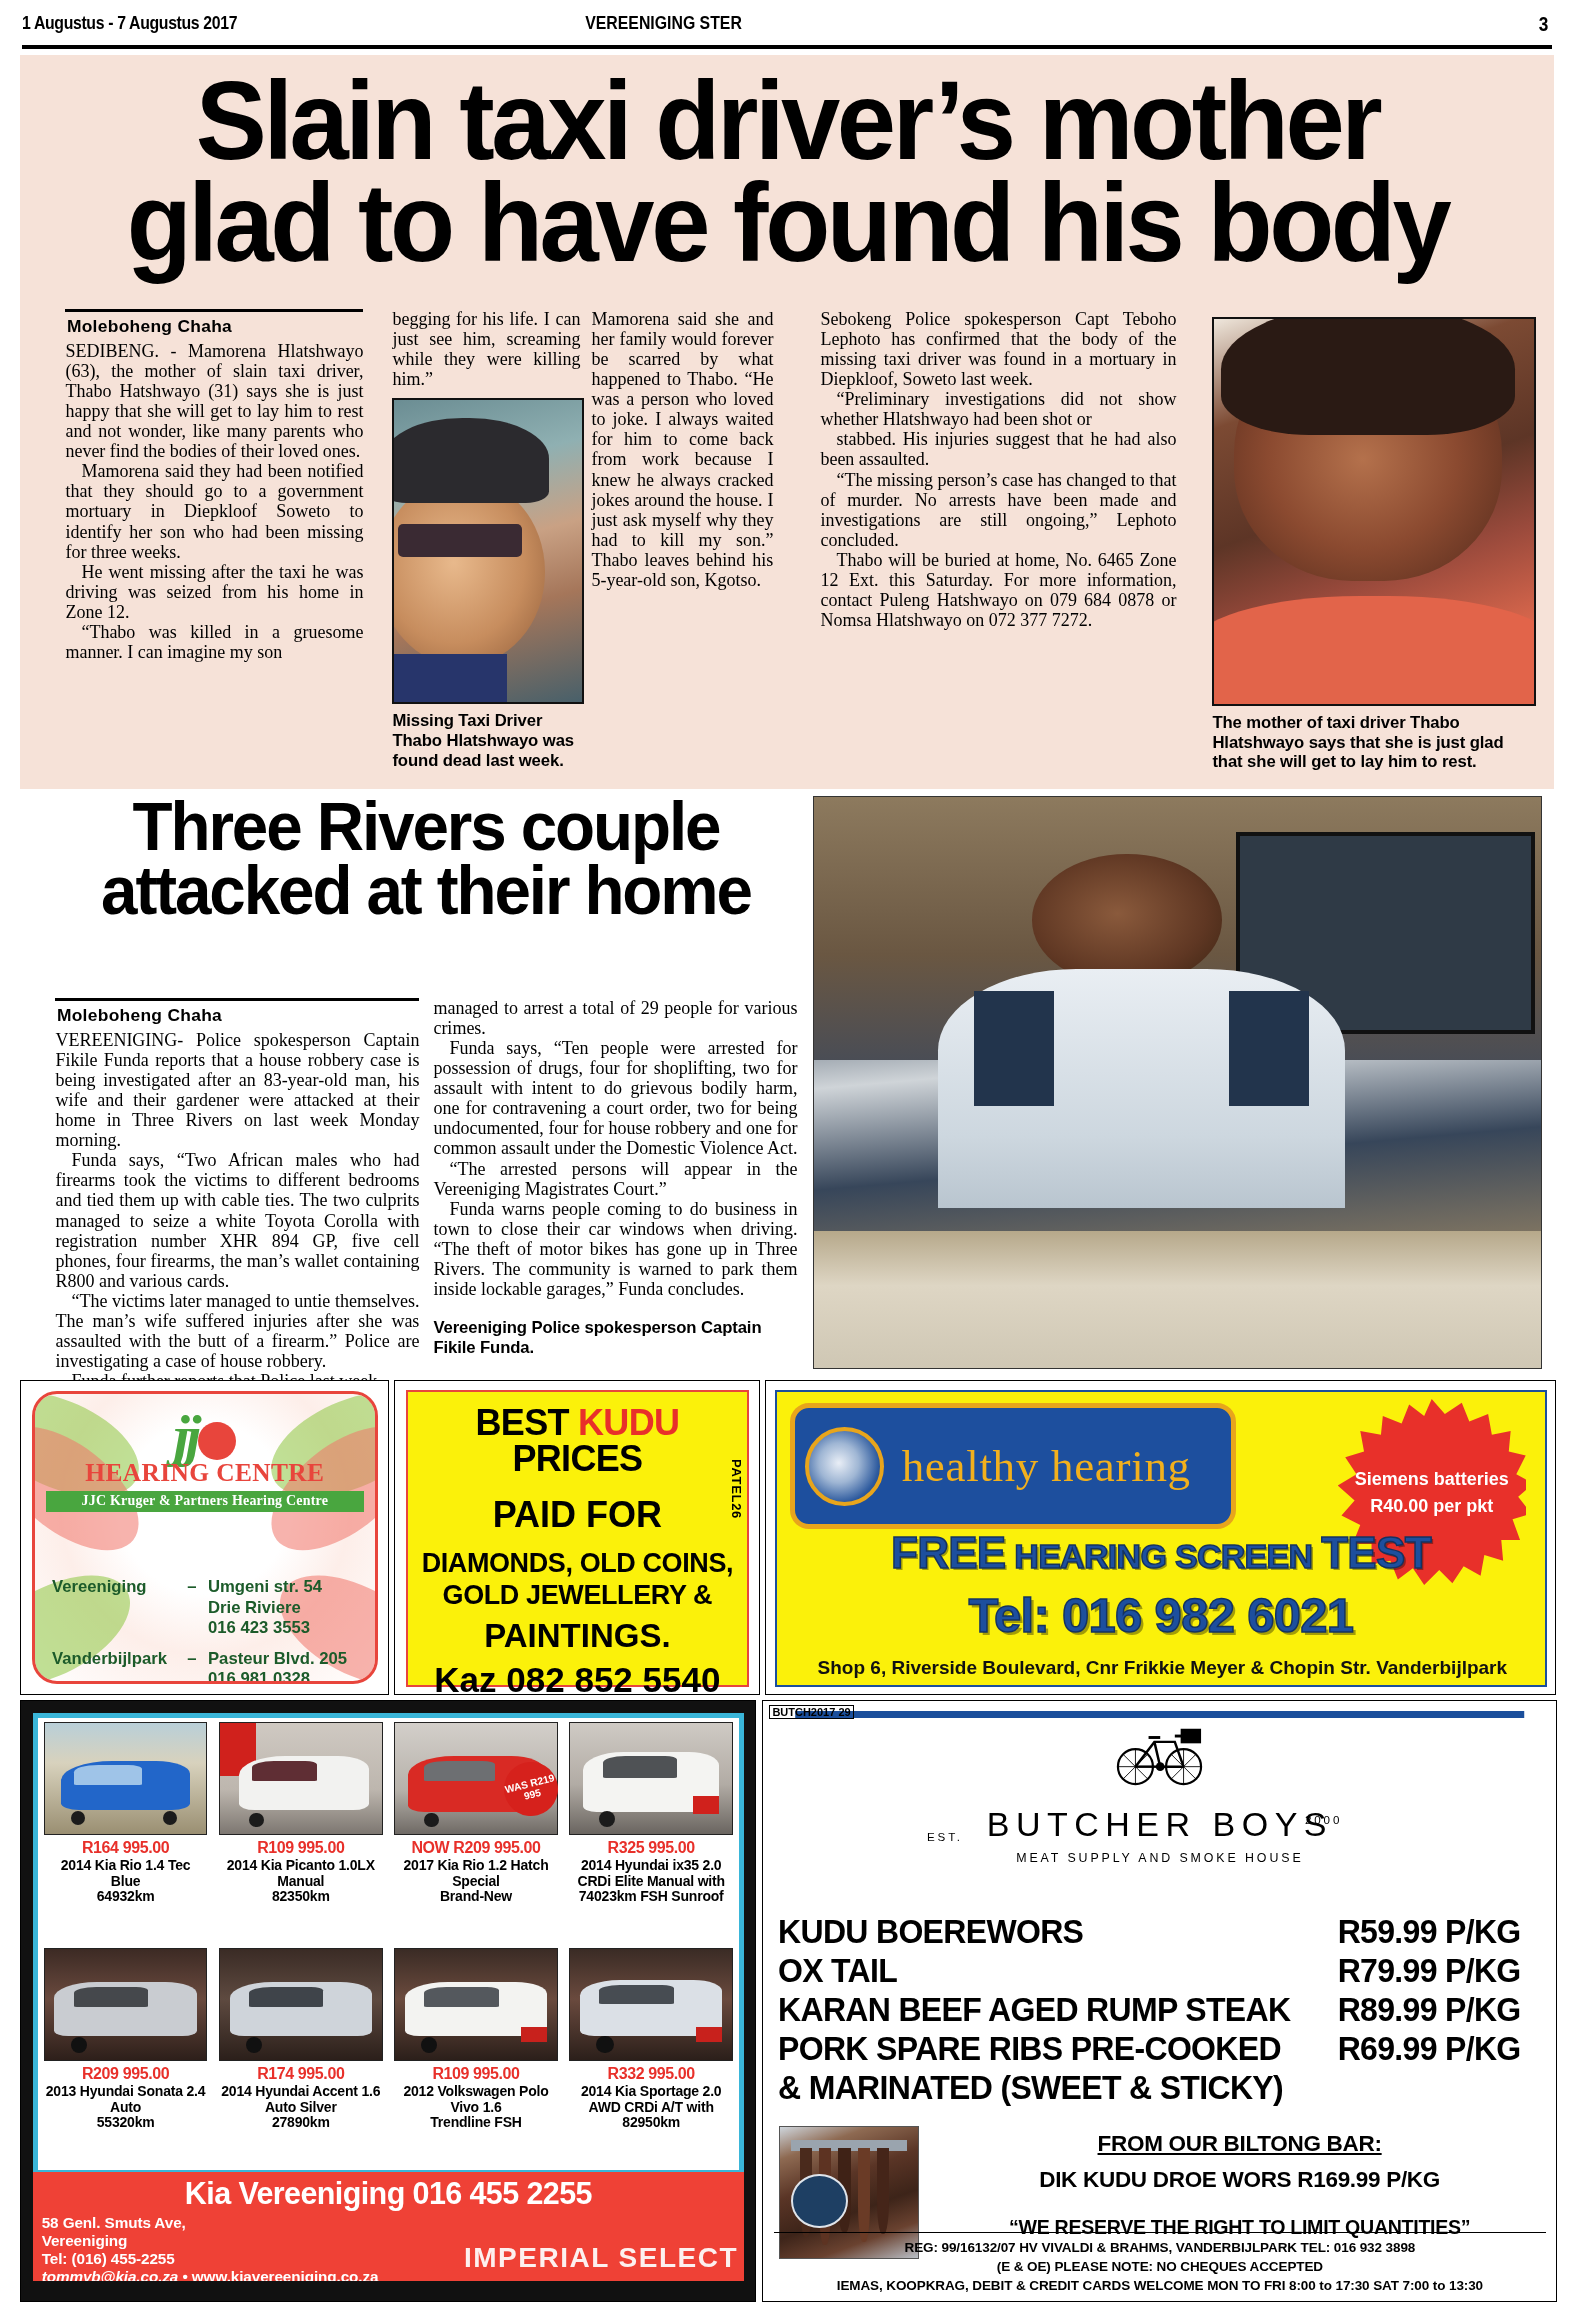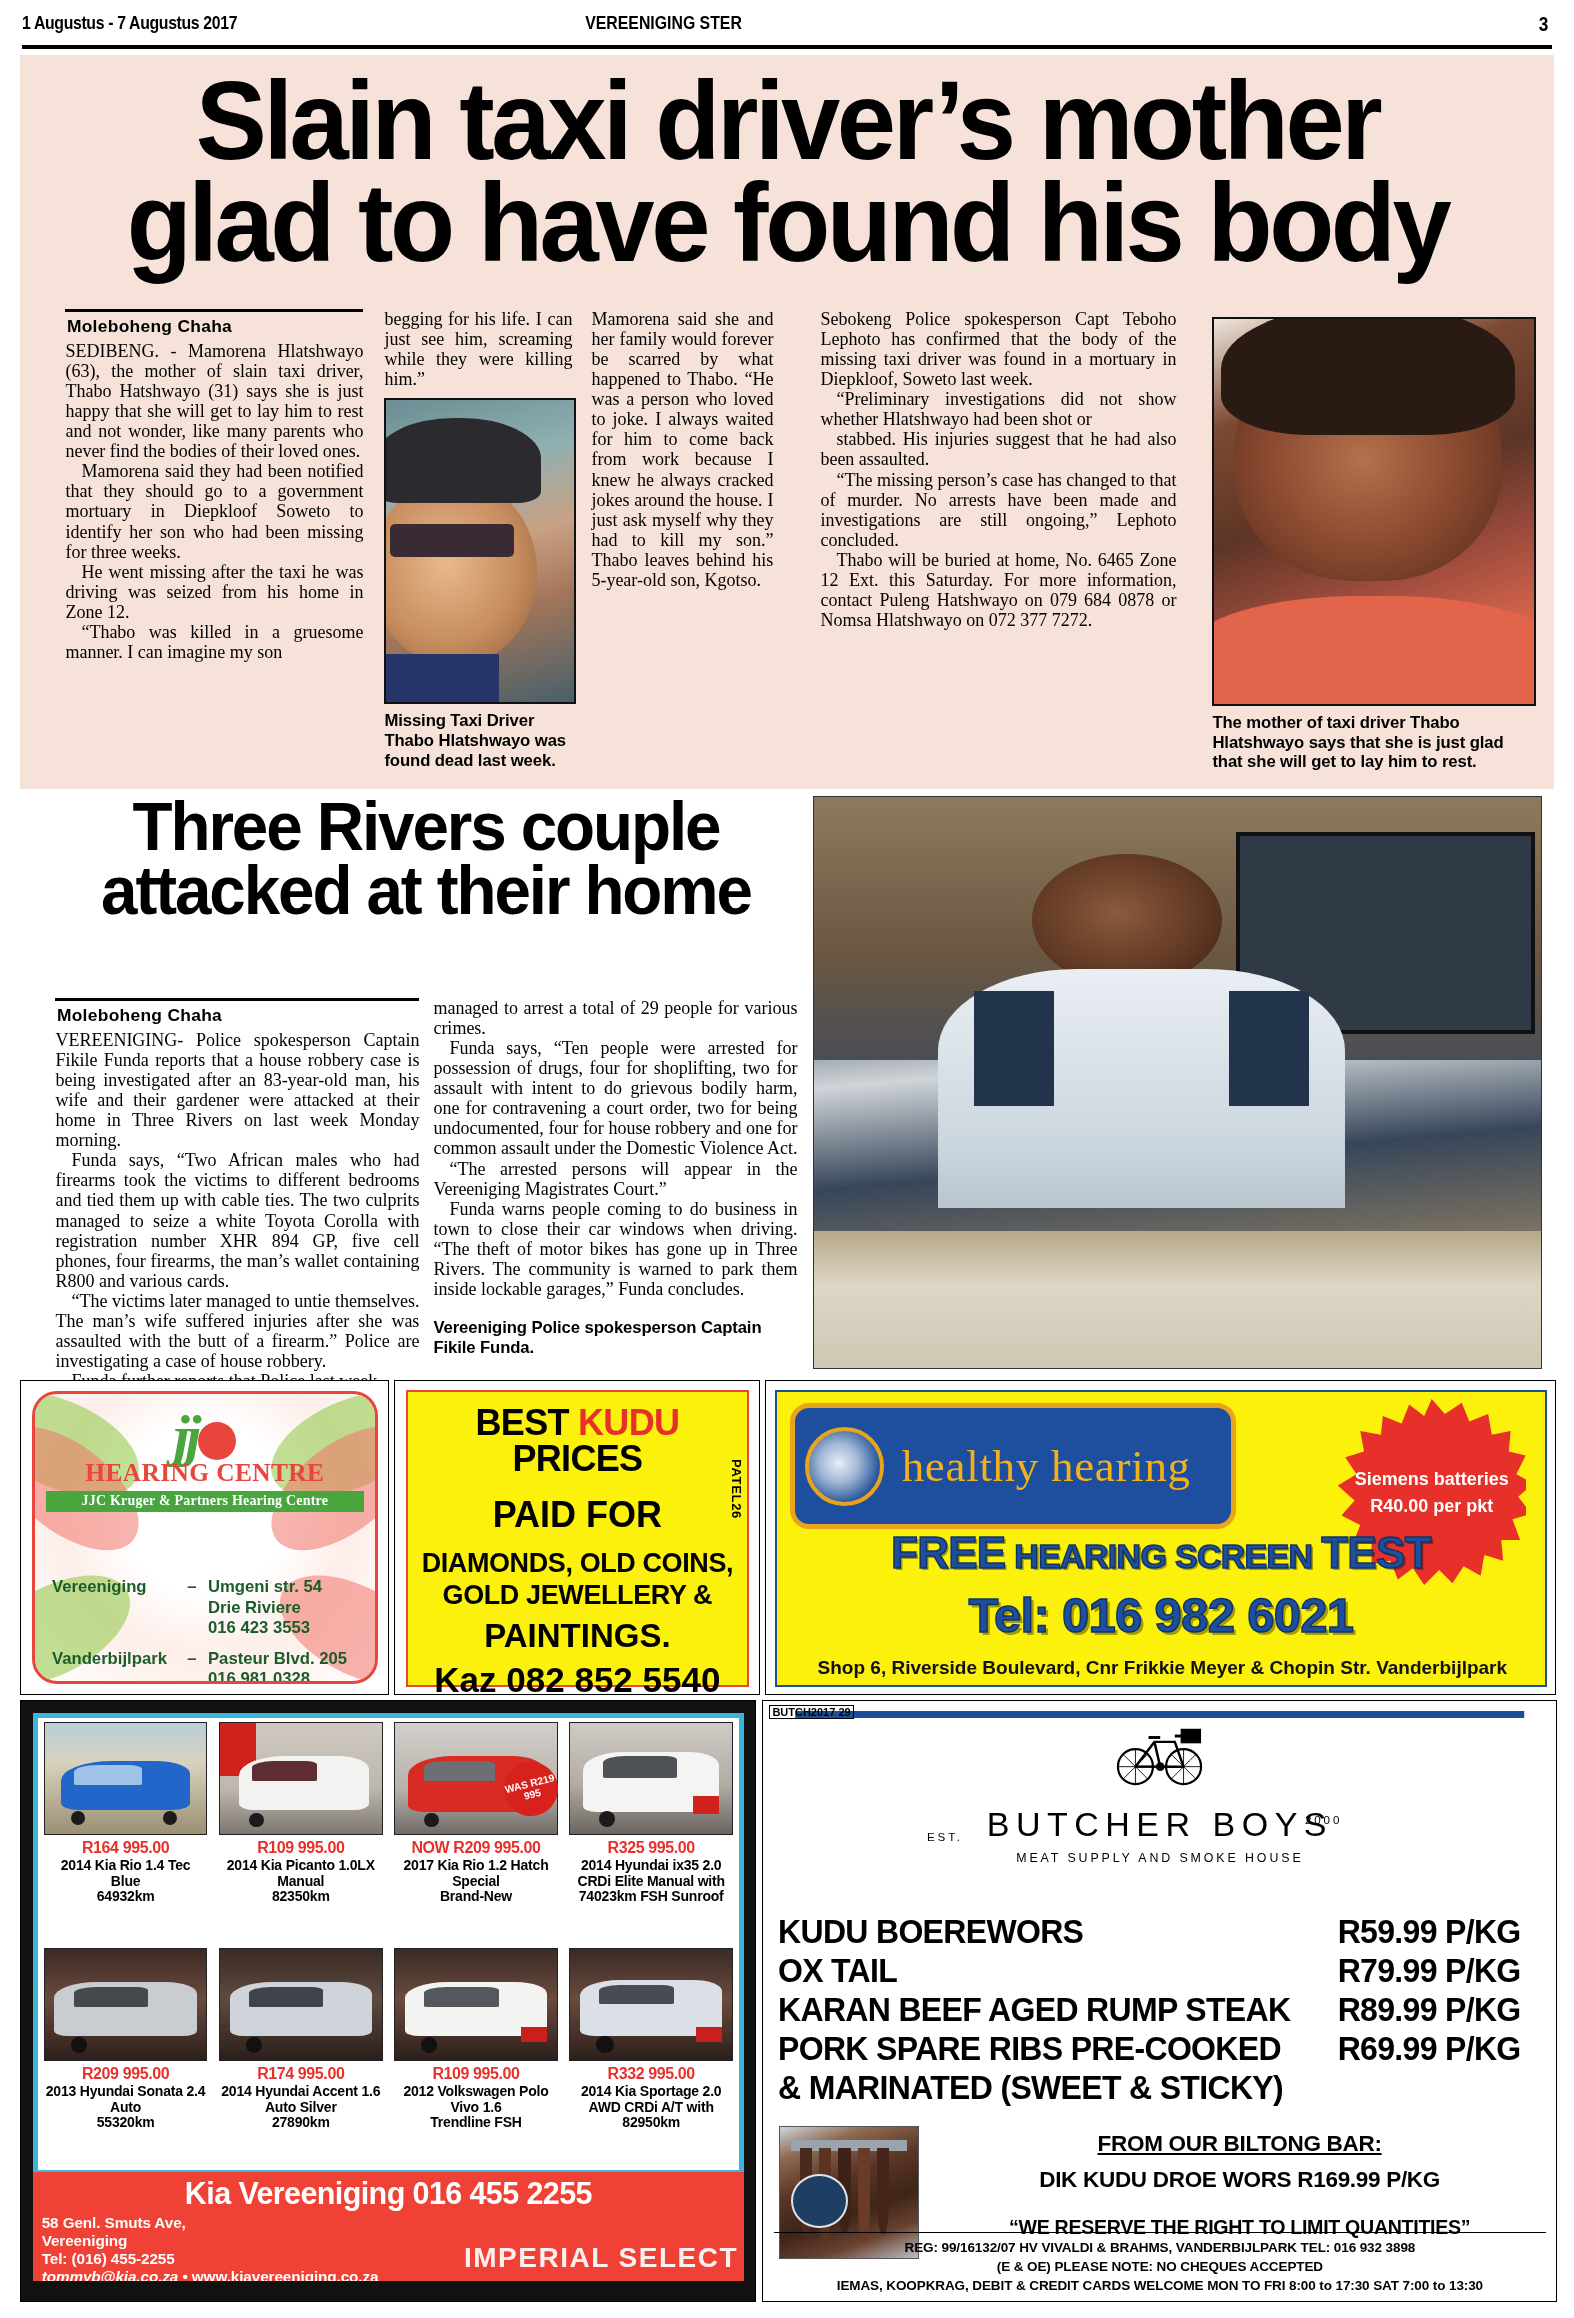--- a/index.html
+++ b/index.html
@@ -23,21 +23,21 @@
 
   .byline-rule{border-top:2.2px solid #000;border-bottom:0.7px solid #000;height:0;margin-bottom:1.5px;}
   .byline{font-weight:bold;font-size:17.4px;letter-spacing:0.3px;padding:2.9px 0 3.6px 1.5px;}
   .bodytext{font-family:"Liberation Serif",serif;font-size:18px;line-height:1.115;
     text-align:justify;color:#000;}
   .bodytext p{margin:0;text-indent:16px;}
   .bodytext p.first{text-indent:0;}
   .capt{font-weight:bold;font-size:16.7px;line-height:1.18;letter-spacing:-0.1px;}
 
   .a1c1{position:absolute;left:45px;top:254px;width:298px;}
-  .a1c2{position:absolute;left:364px;top:254px;width:188px;}
+  .a1c2{position:absolute;left:372px;top:254px;width:188px;}
   .a1c2 .ph{width:100%;height:302px;border:2.2px solid #111;margin-top:8.7px;margin-bottom:7.3px;
     background:linear-gradient(165deg,#6b8d93 0%,#8fb0b2 25%,#c9a184 48%,#a5765a 68%,#48606a 100%);position:relative;overflow:hidden;}
   .a1c3{position:absolute;left:571px;top:254px;width:182px;}
   .a1c4{position:absolute;left:800px;top:254px;width:356px;}
   .a1photo2{position:absolute;left:1192px;top:262px;width:320px;height:385px;border:2.2px solid #111;
     background:linear-gradient(160deg,#efe7dc 0%,#7c4a33 22%,#5d3526 46%,#9a4a3c 64%,#e06a4e 86%,#f08868 100%);overflow:hidden;}
   .a1cap2{position:absolute;left:1192px;top:658px;width:324px;}
 
   
   .ph-face{position:absolute;border-radius:50%;}

